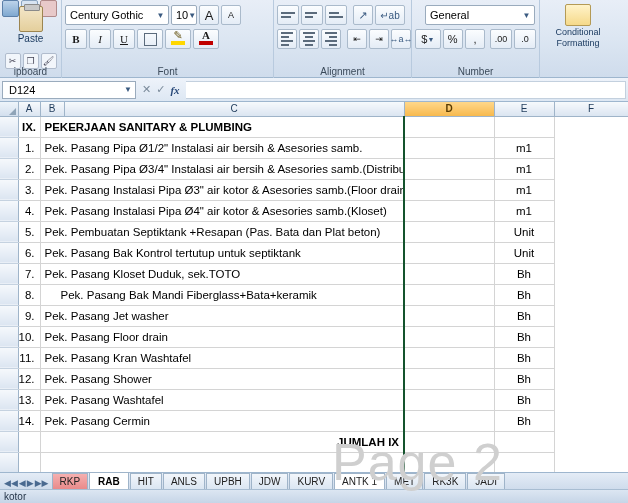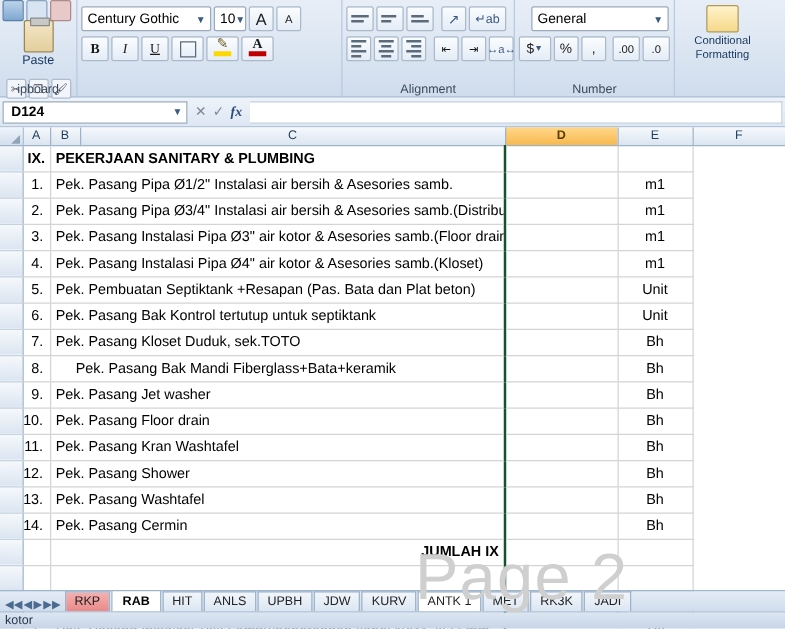--- a/index.html
+++ b/index.html
@@ -106,24 +106,23 @@
   .tl-icons { position:absolute; left:2px; top:0px; display:flex; gap:2px; }
   .tl-icons .ic { width:17px;height:17px;border-radius:2px; }
 
   
   .formulabar {
     height: 24px; background: linear-gradient(to bottom,#eef3fa,#dde7f3);
     border-bottom: 1px solid #9eb6ce;
     display:flex; align-items:center; padding: 0 2px;
   }
   .namebox {
-    width: 148px; height:18px; background:#fff; border:1px solid #9aabbd;
+    width: 134px; height:18px; background:#fff; border:1px solid #9aabbd;
     display:flex; align-items:center; justify-content:space-between; padding:0 3px 0 6px;
     font-size:11px;
-    font-weight:bold;
   }
   .namebox .caret { font-size:8px; color:#3a5a80; }
   .fb-btns { display:flex; align-items:center; gap:5px; padding:0 6px; color:#7a8a9a; font-size:11px; }
   .fx { font-family:"Liberation Serif", serif; font-style:italic; font-weight:bold; color:#2a4a7a; }
   .fb-input { flex:1; height:18px; background:#fff; border:1px solid #c3d0de; border-left:none; }
 
   
   .gridwrap { position:relative; height: 379px; background:#fff; }
   table.sheet { border-collapse: collapse; table-layout: fixed; width:628px; }
   table.sheet td, table.sheet th { padding:0; margin:0; }
@@ -200,21 +199,21 @@
 <body>
 
 <div class="ribbon">
 
   <div class="rgroup g-clip">
     <div class="tl-icons">
       <div class="ic" style="background:linear-gradient(to bottom,#bcd3ea,#7fa8d0);border:1px solid #5b7fa8;"></div>
       <div class="ic" style="background:#d8e4f2;border:1px solid #8aa4c0;"></div>
       <div class="ic" style="background:#e8c9c9;border:1px solid #b08a8a;"></div>
     </div>
-    <div class="clipbig" style="margin-top:14px;">
+    <div class="clipbig" style="margin-top:4px;">
       <div class="paste-icon"></div>
       <div class="lbl">Paste</div>
     </div>
     <div class="cliprow">
       <div class="mini">✂</div>
       <div class="mini">❐</div>
       <div class="mini">🖌</div>
     </div>
     <div class="rgroup-label">ipboard</div>
   </div>
@@ -255,20 +254,21 @@
           <span class="bar" style="background:#ffd700"></span>
         </span>
       </div>
       <div class="btn box" style="width:26px">
         <span class="swatch">
           <span class="g bold">A</span>
           <span class="bar" style="background:#c00000"></span>
         </span>
       </div>
     </div>
+    <div class="rgroup-label">Font</div>
   </div>
 
   <div class="rgroup g-align">
     <div class="frow" style="margin-top:2px;">
       <div class="btn box">
           <span class="aicon">
             <i class="al1"></i>
             <i class="al2"></i>
           </span>
         </div>

